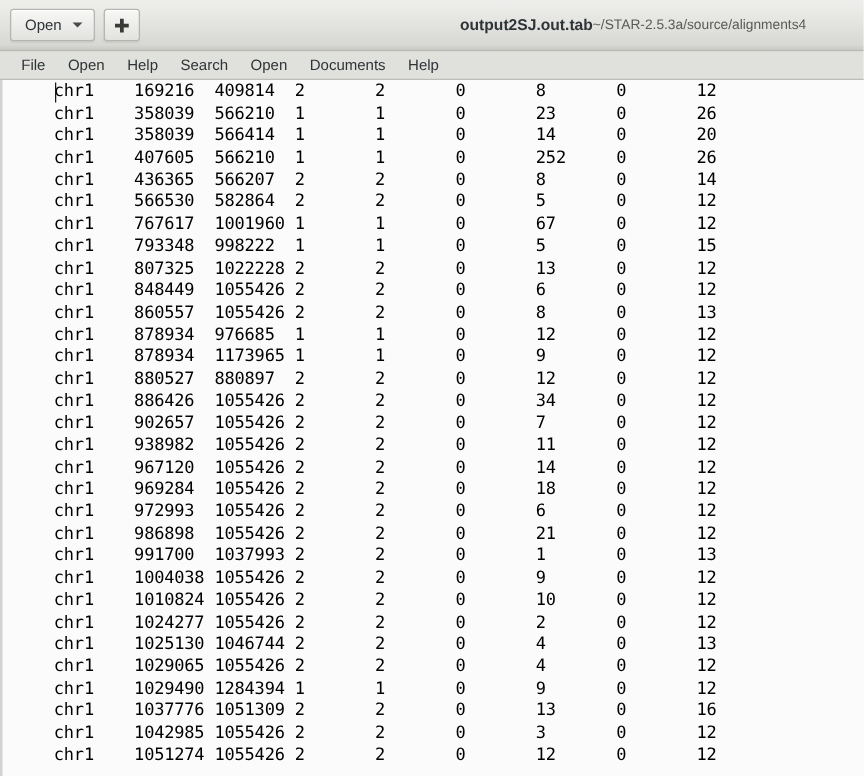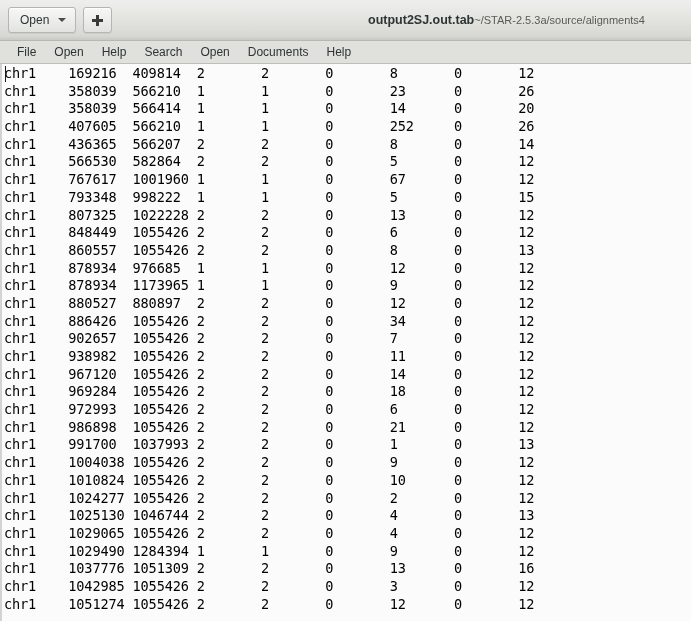--- a/index.html
+++ b/index.html
@@ -148,20 +148,21 @@
     font-family: "DejaVu Sans Mono", "Liberation Mono", monospace;
     font-size: 13.6px;
     line-height: 17.7px;
     color: #000000;
     white-space: pre;
     letter-spacing: -0.15px;
   }
   .line {
     height: 17.7px;
     position: relative;
+    margin-left: 39px;
   }
   .caret-bar {
     position: absolute;
     left: 1px;
     top: 1px;
     width: 1px;
     height: 16px;
     background: #1a1a1a;
   }
 </style>

